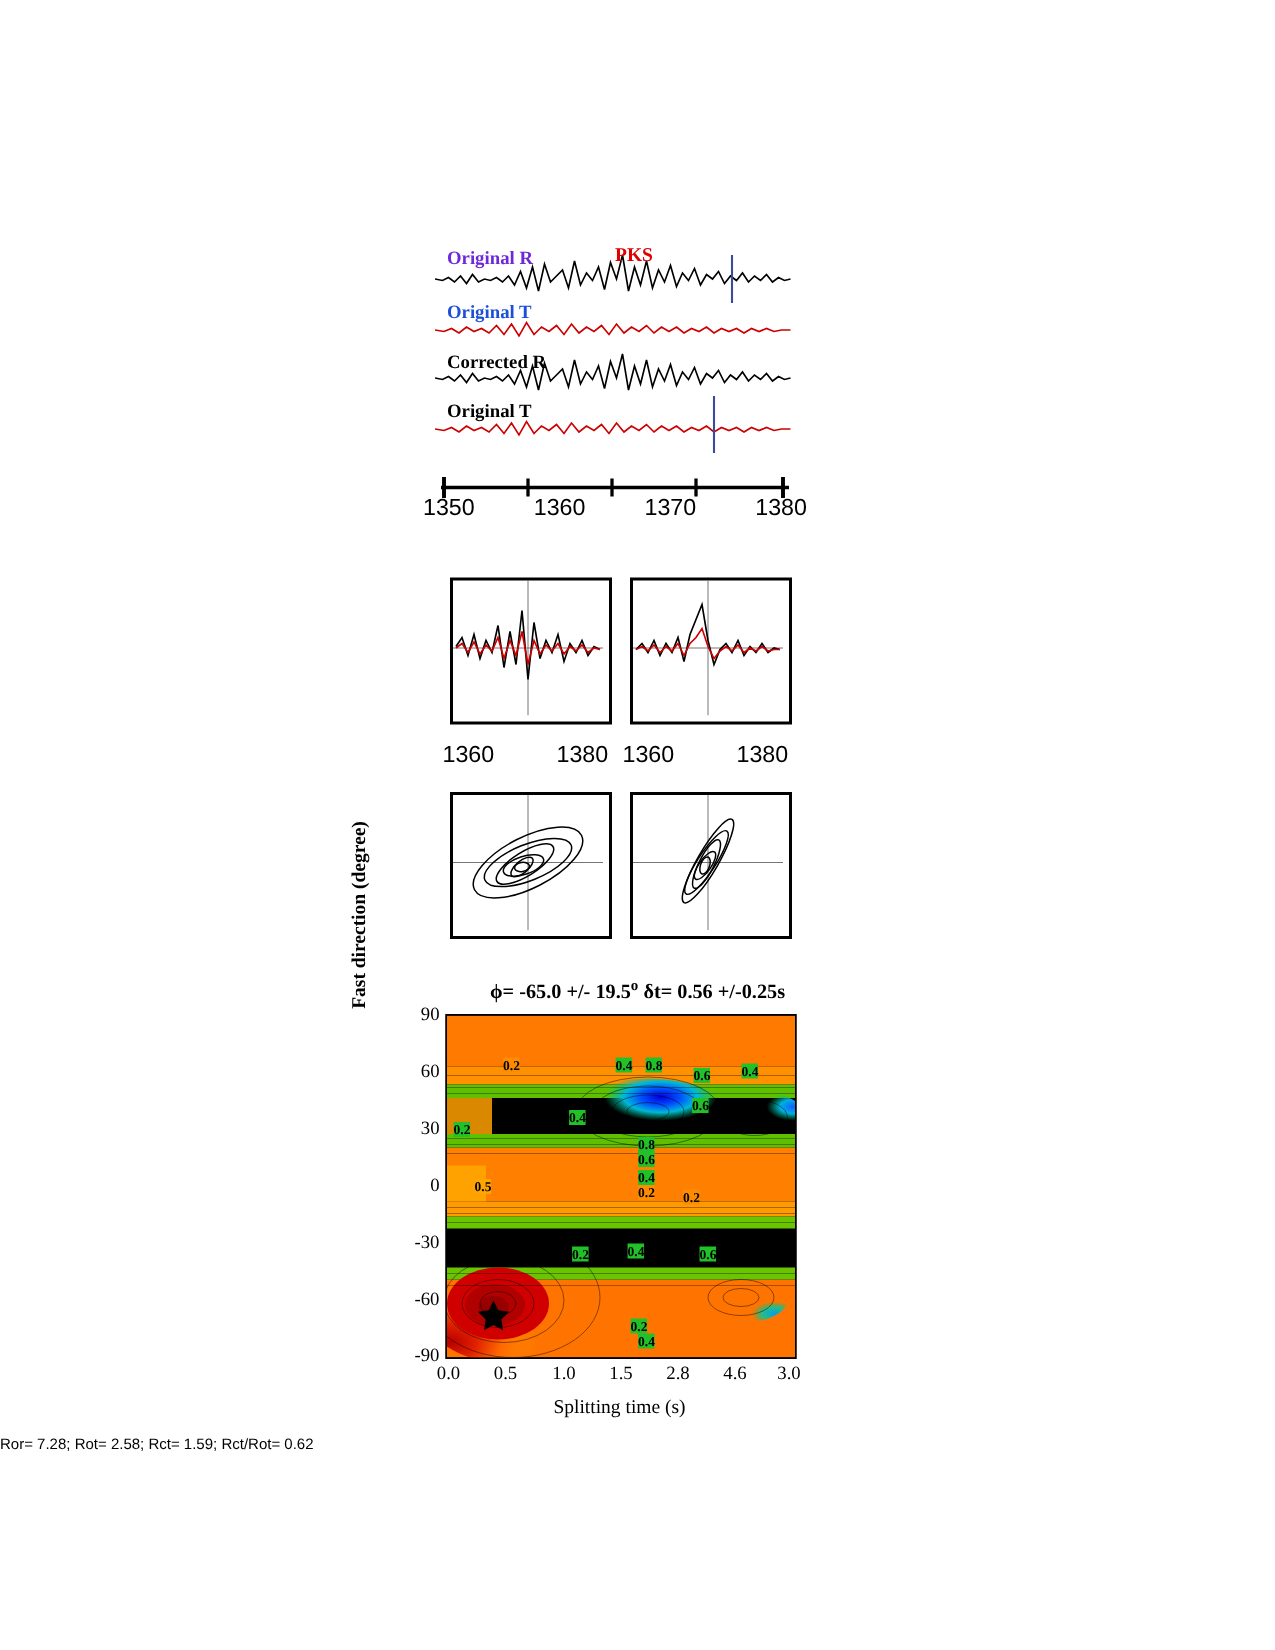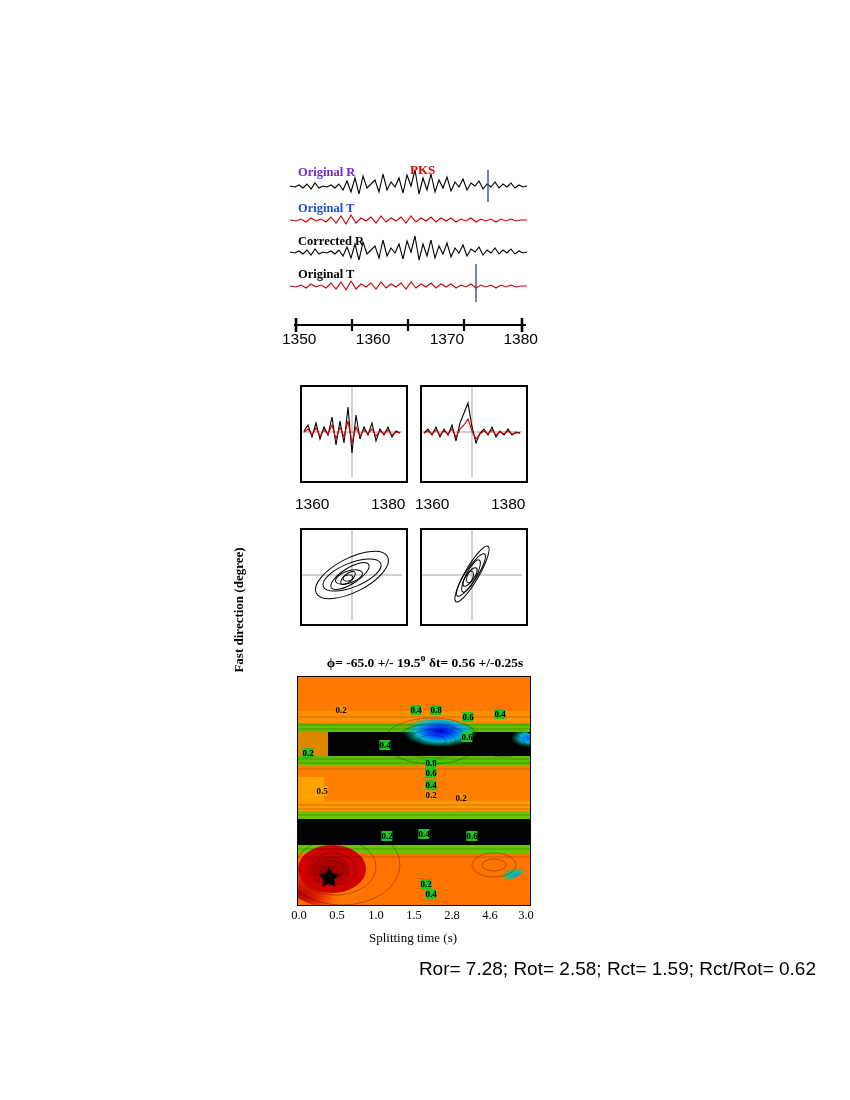--- a/index.html
+++ b/index.html
@@ -48,21 +48,21 @@
   .cp{position:absolute;left:297px;top:676px;width:232px;height:228px;border:1.5px solid #000;background:#000;overflow:hidden;}
   .cp svg{display:block;}
   .ylab{position:absolute;left:231px;top:700px;width:180px;transform:rotate(-90deg);transform-origin:left top;
         text-align:center;font-size:13px;font-weight:bold;font-family:"Liberation Serif", serif;}
   .ytick{position:absolute;right:0;font-size:12.5px;text-align:right;width:34px;font-family:"Liberation Serif", serif;}
   .yticks{position:absolute;left:255px;top:676px;width:38px;height:228px;}
   .xticks{position:absolute;left:297px;top:908px;width:232px;height:20px;}
   .xtick{position:absolute;font-size:12.5px;font-family:"Liberation Serif", serif;transform:translateX(-50%);}
   .xlab{position:absolute;left:297px;top:930px;width:232px;text-align:center;font-size:13px;font-weight:normal;font-family:"Liberation Serif", serif;}
 
-  .footer{position:absolute;left:0;top:958px;width:816px;text-align:right;font-size:19px;}
+  .footer{position:absolute;left:0;top:958px;width:816px;text-align:left;font-size:10px;}
 
   .clabel{position:absolute;font-size:9px;font-weight:bold;font-family:"Liberation Serif", serif;
           transform:translate(-50%,-50%);white-space:nowrap;}
 </style>
 </head>
 <body>
 
 <div class="page">
 
 
@@ -150,20 +150,29 @@
   <div class="sp-ticks t1">1360</div>
   <div class="sp-ticks t2">1380</div>
   <div class="sp-ticks t3">1360</div>
   <div class="sp-ticks t4">1380</div>
 
   <div class="cp-title">
     <span>ϕ= -65.0 +/- 19.5</span><span class="sup">o</span><span> δt= 0.56 +/-0.25s</span>
   </div>
 
   <div class="ylab">Fast direction (degree)</div>
+  <div class="yticks">
+    <div class="ytick" style="top:-7px;">90</div>
+    <div class="ytick" style="top:31px;">60</div>
+    <div class="ytick" style="top:69px;">30</div>
+    <div class="ytick" style="top:107px;">0</div>
+    <div class="ytick" style="top:145px;">-30</div>
+    <div class="ytick" style="top:183px;">-60</div>
+    <div class="ytick" style="top:220px;">-90</div>
+  </div>
 
   <div class="cp">
     <svg width="232" height="228" viewBox="0 0 232 228">
       <defs>
         <radialGradient id="gR" cx="18%" cy="83%" r="46%">
           <stop offset="0%" stop-color="#b80000"></stop>
           <stop offset="30%" stop-color="#e02000"></stop>
           <stop offset="60%" stop-color="#ff6a00"></stop>
           <stop offset="100%" stop-color="#ff9000" stop-opacity="0"></stop>
         </radialGradient>

